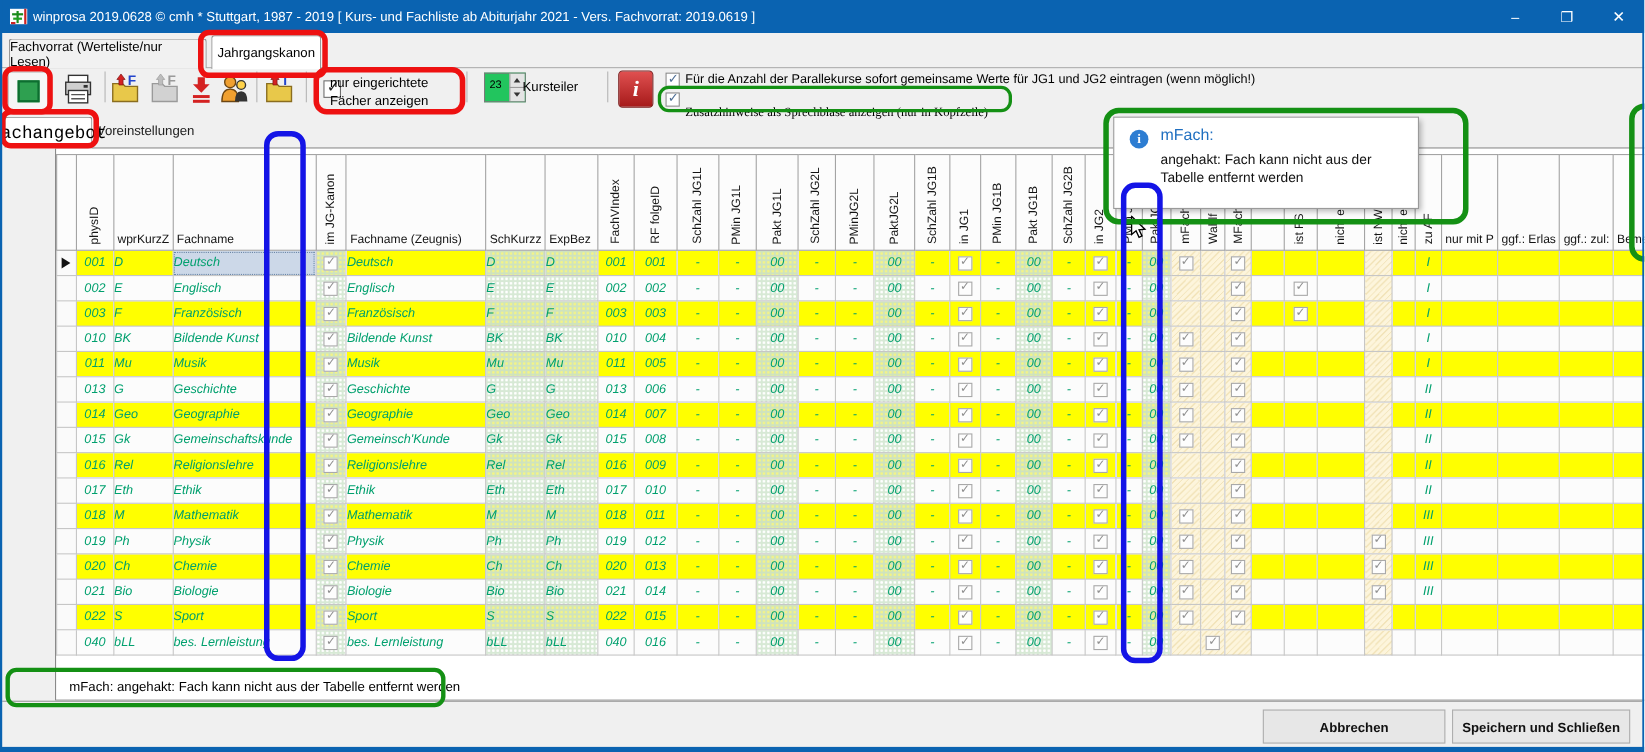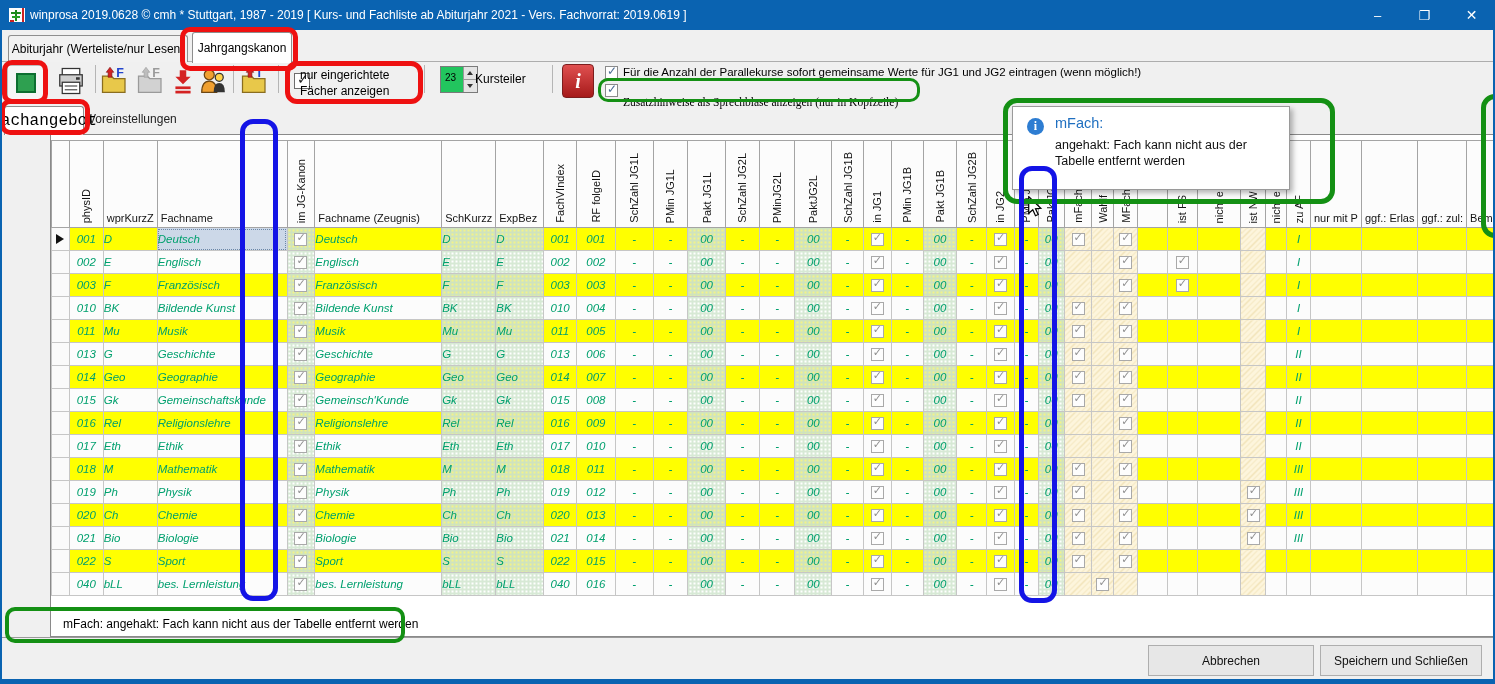--- a/index.html
+++ b/index.html
@@ -64,21 +64,21 @@
   .selarrow{width:0;height:0;margin:0 auto;border-top:5px solid transparent;border-bottom:5px solid transparent;border-left:8px solid #111;}
   tr.row-y td.green{background-color:#cfe3be;background-image:radial-gradient(#f2f388 1px,transparent 1.4px);background-size:4px 4px;}
   tr.row-w td.green{background-color:#d7e9d5;background-image:radial-gradient(#ffffff 1px,transparent 1.4px);background-size:4px 4px;}
   #grid td.cream{background:repeating-linear-gradient(135deg,#fdf5dc 0 3px,#f1e2b6 3px 4px);}
   .cb{display:inline-block;width:13px;height:13px;background:#fdfdfd;border:1px solid #a9a9a9;box-sizing:border-box;position:relative;vertical-align:middle;}
   .cb::after{content:"✓";position:absolute;left:1px;top:-3px;font-size:11px;color:#8f8f8f;font-style:normal;}
   td.selcell{background:#ccd8e8 !important;outline:1px dotted #6b87a8;outline-offset:-2px;color:#000;font-style:normal;}
   #statusline{position:absolute;left:12px;top:482px;font-size:12px;color:#000;white-space:nowrap;z-index:3;}
   
   #btnbar{position:absolute;left:2px;top:637px;width:1491px;height:42px;background:#f0f0f0;border-top:1px solid #9a9a9a;box-sizing:border-box;z-index:4;}
-  .dlg-btn{position:absolute;top:7px;height:31px;background:#e7e7e7;border:1px solid #aeaeae;box-sizing:border-box;font-size:12px;color:#111;display:flex;align-items:center;justify-content:center;}
+  .dlg-btn{position:absolute;top:7px;height:31px;background:#e7e7e7;border:1px solid #aeaeae;box-sizing:border-box;font-size:12px;color:#111;display:flex;align-items:center;justify-content:center;font-weight:bold;}
   #btn-cancel{left:1146px;width:166px;} #btn-save{left:1318px;width:162px;}
   
   #bubble{position:absolute;left:1012px;top:106px;width:276px;height:82px;background:#fff;border:1px solid #9a9a9a;box-shadow:3px 3px 5px rgba(0,0,0,.28);z-index:40;}
   #bubble .tt-icon{position:absolute;left:14px;top:11px;width:17px;height:17px;border-radius:50%;background:#2d7dd2;color:#fff;font:bold 12px "Liberation Serif",serif;display:flex;align-items:center;justify-content:center;}
   #bubble .tt-title{position:absolute;left:42px;top:8px;font-size:14.5px;color:#1f6fc0;}
   #bubble .tt-body{position:absolute;left:42px;top:30px;width:225px;font-size:12.5px;color:#111;line-height:16px;}
   
   #cursor{position:absolute;left:1028px;top:196px;z-index:60;}
   
   .ann{position:absolute;border-style:solid;box-sizing:border-box;background:transparent;z-index:70;pointer-events:none;}
@@ -110,21 +110,21 @@
       <rect x="3" y="9" width="8" height="2" fill="#22a022"></rect>
       <rect x="1" y="13" width="4" height="2" fill="#cc2222"></rect>
     </svg>
     <span id="title-text">winprosa 2019.0628 © cmh * Stuttgart, 1987 - 2019 [ Kurs- und Fachliste ab Abiturjahr 2021 - Vers. Fachvorrat: 2019.0619 ]</span>
     <div class="win-btn" id="btn-min">–</div>
     <div class="win-btn" id="btn-max">❐</div>
     <div class="win-btn" id="btn-close">✕</div>
   </div>
 
   <div id="tabstrip"></div>
-  <div id="tab-fachvorrat">Abiturjahr (Werteliste/nur Lesen)</div>
+  <div id="tab-fachvorrat">Fachvorrat (Werteliste/nur Lesen)</div>
   <div id="tab-jahrgangskanon">Jahrgangskanon</div>
 
   <div id="tb-green-btn">
       <div class="sq"></div>
     </div>
   <svg class="tb-icon" style="left:56px" viewBox="0 0 24 24">
     <rect x="5" y="2" width="14" height="6" fill="#fff" stroke="#333"></rect>
     <rect x="3" y="7" width="18" height="9" fill="#cfcfcf" stroke="#333"></rect>
     <rect x="5" y="13" width="14" height="9" fill="#fff" stroke="#333"></rect>
     <line x1="7" y1="16" x2="17" y2="16" stroke="#555"></line>

